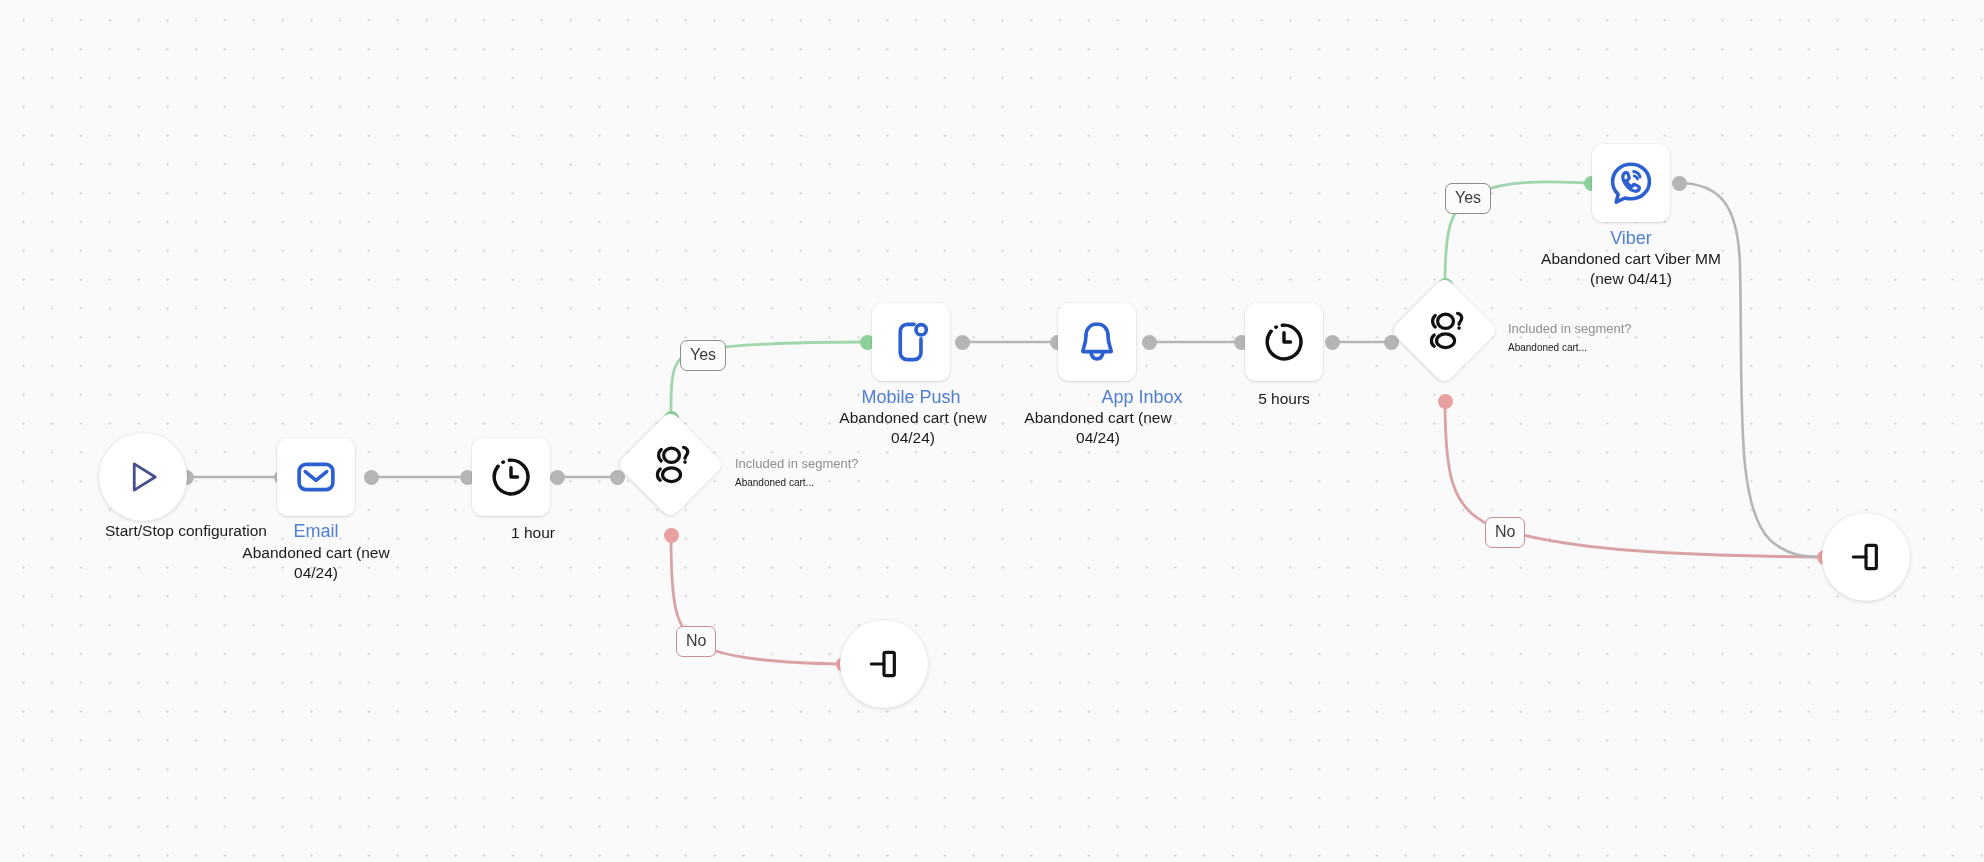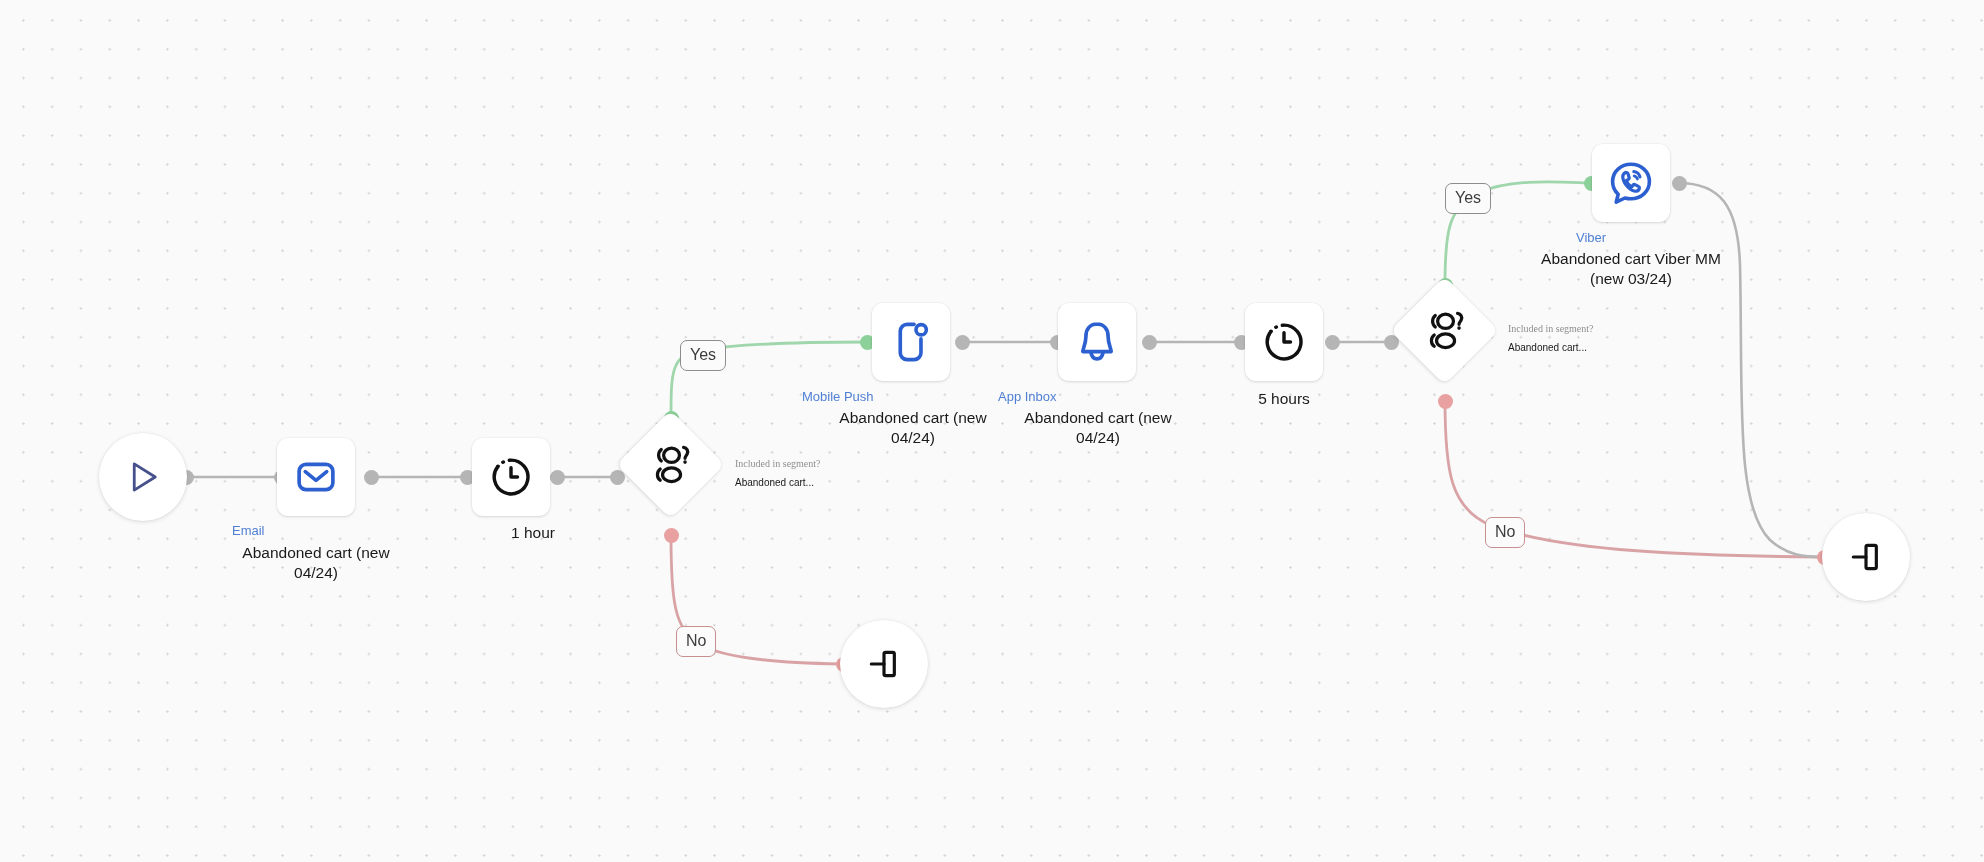--- a/index.html
+++ b/index.html
@@ -67,36 +67,35 @@
   .caption {
     position: absolute;
     text-align: center;
     color: #1a1a1a;
     font-size: 15.5px;
     line-height: 20px;
     white-space: pre-line;
   }
   .chan {
     position: absolute;
-    text-align: left;
+    text-align: center;
     color: #4f7fd4;
-    font-size: 13px;
+    font-size: 18px;
     line-height: 16px;
   }
   .side-label {
     position: absolute;
     text-align: left;
     line-height: 20px;
   }
   .side-label .q {
     display: block;
     color: #8e8e8e;
-    font-size: 10px;
+    font-size: 13px;
     line-height: 18px;
-    font-family: Liberation Serif, serif;
   }
   .side-label .v {
     display: block;
     color: #1a1a1a;
     font-size: 10px;
     line-height: 20px;
   }
 
   
   .chip {
@@ -178,20 +177,21 @@
   <div class="port red" style="left:836px; top:657px;"></div>
   <div class="port red" style="left:1817px; top:550px;"></div>
 
   <div class="node" style="left:99px; top:433px;">
     <div class="circ">
       <svg width="42" height="42" viewBox="0 0 24 24">
         <path d="M7 4.5 L19 12 L7 19.5 Z" fill="none" stroke="#46518c" stroke-width="1.6" stroke-linejoin="round"></path>
       </svg>
     </div>
   </div>
+  <div class="caption" style="left:0px; top:521px; width:372px;">Start/Stop configuration</div>
 
   <div class="node" style="left:277px; top:438px;">
     <div class="sq">
       <svg width="46" height="46" viewBox="0 0 24 24">
         <rect x="3.2" y="5.4" width="17.6" height="13.2" rx="3.6" fill="none" stroke="#2c5fd0" stroke-width="1.9"></rect>
         <path d="M6.4 9.2 L12 13.8 L17.6 9.2" fill="none" stroke="#2c5fd0" stroke-width="1.9" stroke-linecap="round" stroke-linejoin="round"></path>
       </svg>
     </div>
   </div>
   <div class="chan" style="left:232px; top:523px; width:168px;">Email</div>
@@ -246,21 +246,21 @@
 04/24)</div>
 
   <div class="node" style="left:1058px; top:303px;">
     <div class="sq">
       <svg width="46" height="46" viewBox="0 0 24 24">
         <path d="M12 2.6 C8.2 2.6 6.2 5.4 6.2 9.2 C6.2 13.0 4.6 15.6 4.6 17.0 L19.4 17.0 C19.4 15.6 17.8 13.0 17.8 9.2 C17.8 5.4 15.8 2.6 12 2.6 Z" fill="none" stroke="#2c5fd0" stroke-width="1.9" stroke-linejoin="round"></path>
         <path d="M8.8 17.4 C9.2 19.6 10.4 20.8 12 20.8 C13.6 20.8 14.8 19.6 15.2 17.4" fill="none" stroke="#2c5fd0" stroke-width="1.9" stroke-linejoin="round"></path>
       </svg>
     </div>
   </div>
-  <div class="chan" style="left:998px; top:389px; width:196px;">App Inbox</div>
+  <div class="chan" style="left:1044px; top:389px; width:196px;">App Inbox</div>
   <div class="caption" style="left:998px; top:408px; width:200px;">Abandoned cart (new
 04/24)</div>
 
   <div class="node" style="left:1245px; top:303px;">
     <div class="sq">
       <svg width="46" height="46" viewBox="0 0 24 24">
         <path d="M12 3.2 A8.8 8.8 0 1 1 5.1 6.6" fill="none" stroke="#111" stroke-width="1.8" stroke-linecap="round"></path>
         <path d="M5.1 6.6 A8.8 8.8 0 0 1 12 3.2" fill="none" stroke="#111" stroke-width="1.8" stroke-linecap="round" stroke-dasharray="0.3 3.2"></path>
         <path d="M12 7.2 L12 12 L15.4 12" fill="none" stroke="#111" stroke-width="1.8" stroke-linecap="round" stroke-linejoin="round"></path>
       </svg>
@@ -297,21 +297,21 @@
       <svg width="48" height="48" viewBox="0 0 24 24">
         <path d="M12 2.6 C17.0 2.6 21.2 6.2 21.2 11.2 C21.2 16.2 17.0 19.9 12 19.9 C10.9 19.9 9.9 19.75 8.95 19.5 L4.6 21.6 L5.6 17.6 C3.85 15.95 2.8 13.7 2.8 11.2 C2.8 6.2 7.0 2.6 12 2.6 Z" fill="none" stroke="#2c5fd0" stroke-width="1.8" stroke-linejoin="round"></path>
         <path d="M9.3 6.7 C8.4 7.2 7.7 8.1 7.9 9.3 C8.2 11.3 9.3 13.0 10.7 14.3 C11.9 15.4 13.4 16.3 14.7 16.1 C15.5 16.0 16.0 15.3 16.2 14.6 C16.3 14.2 16.1 13.9 15.7 13.7 L14.0 12.8 C13.6 12.6 13.3 12.7 13.1 13.0 L12.7 13.6 C12.5 13.9 12.2 13.9 11.9 13.7 C11.0 13.1 10.2 12.2 9.8 11.2 C9.7 10.9 9.8 10.6 10.1 10.5 L10.8 10.2 C11.1 10.05 11.2 9.75 11.1 9.4 L10.5 7.4 C10.35 7.0 10.0 6.8 9.6 6.85 Z" fill="none" stroke="#2c5fd0" stroke-width="1.6" stroke-linejoin="round"></path>
         <path d="M13.4 6.3 C14.9 6.5 16.1 7.5 16.5 9.0" fill="none" stroke="#2c5fd0" stroke-width="1.5" stroke-linecap="round"></path>
         <path d="M13.6 8.5 C14.4 8.7 15.0 9.2 15.2 10.0" fill="none" stroke="#2c5fd0" stroke-width="1.4" stroke-linecap="round"></path>
       </svg>
     </div>
   </div>
   <div class="chan" style="left:1576px; top:230px; width:110px;">Viber</div>
   <div class="caption" style="left:1478px; top:249px; width:306px;">Abandoned cart Viber MM
-(new 03/24)</div>
+(new 04/41)</div>
 
   <div class="node" style="left:840px; top:620px;">
     <div class="circ">
       <svg width="40" height="40" viewBox="0 0 24 24">
         <rect x="12.0" y="5.0" width="6.2" height="14.0" rx="1.0" fill="none" stroke="#111" stroke-width="1.9"></rect>
         <path d="M4.4 12 L12.0 12" fill="none" stroke="#111" stroke-width="1.9" stroke-linecap="round"></path>
       </svg>
     </div>
   </div>
 

